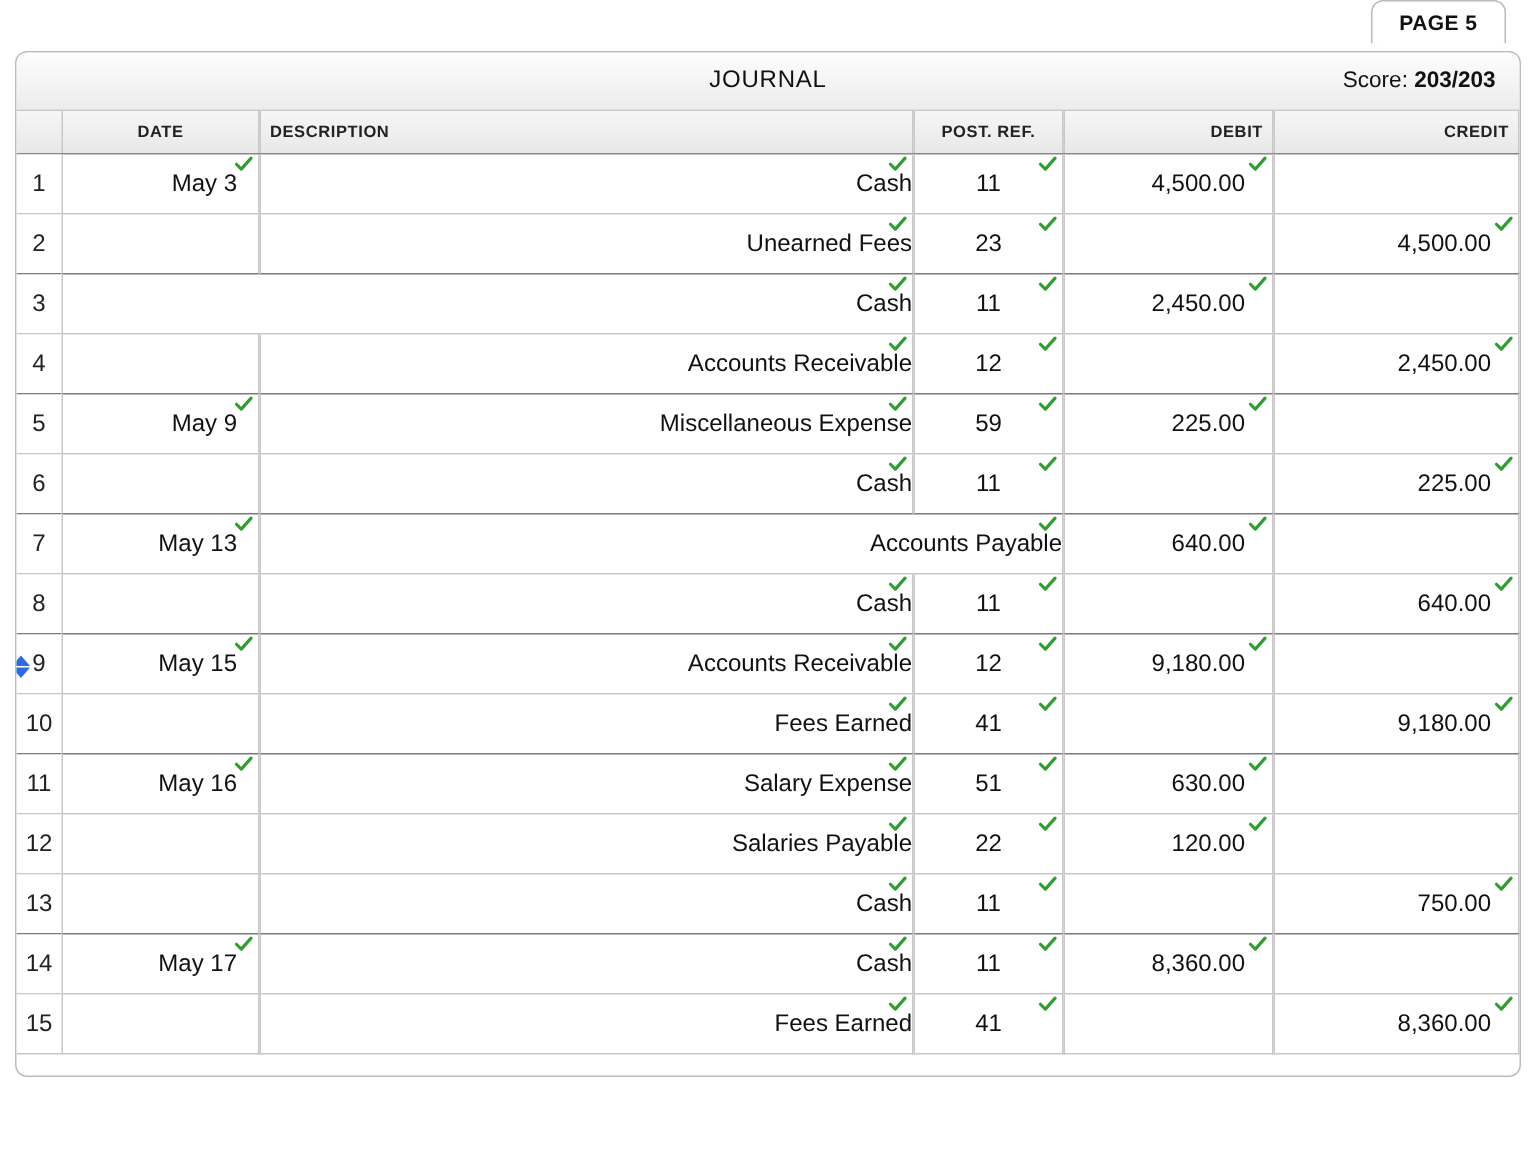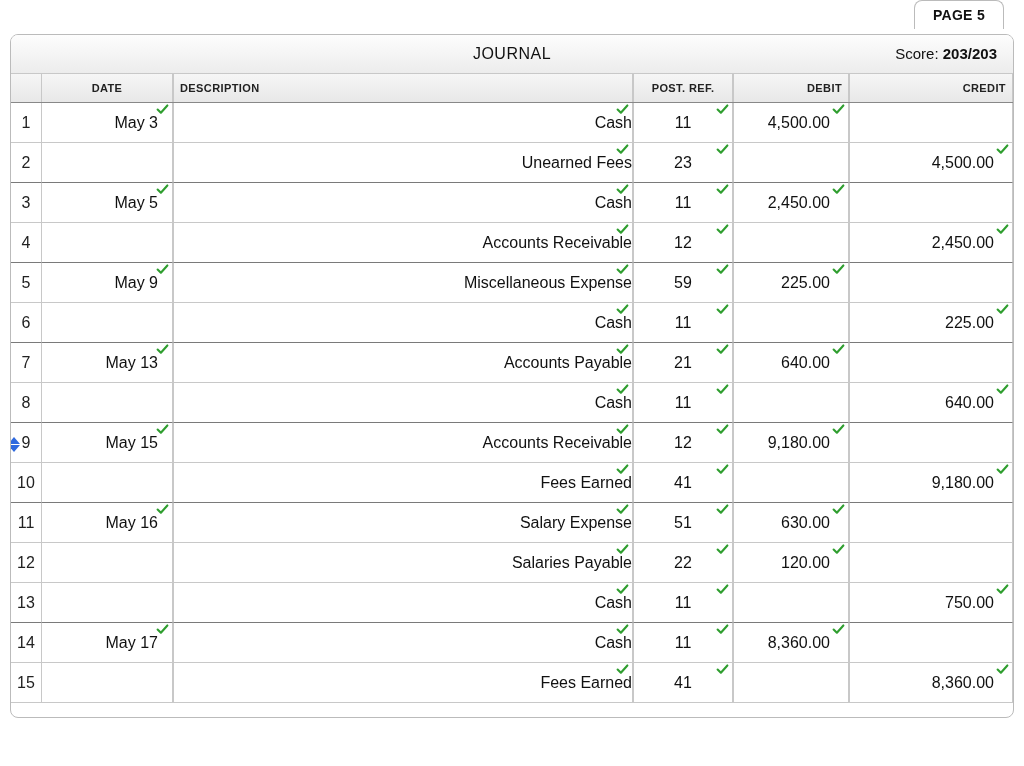--- a/index.html
+++ b/index.html
@@ -67,21 +67,21 @@
     font-weight: 600;
     color: #222;
   }
   .cell { position: relative; }
   .vdiv { border-left: 1px solid #c8c8c8; border-right: 1px solid #c8c8c8; }
 
   .col-num  { width: 30px; text-align: center; }
   .col-date { width: 132px; text-align: center; }
   .col-desc { flex: 1; }
   .col-post { width: 100px; text-align: center; }
-  .col-debit{ width: 116px; text-align: right; }
+  .col-debit{ width: 140px; text-align: right; }
   .col-credit{width: 164px; text-align: right; }
 
   .head-row .cell { padding: 8px 6px; }
 
   .body-row { height: 40px; }
   .body-row .cell {
     border-bottom: 1px solid #c8c8c8;
     display: flex;
     align-items: center;
     font-size: 16px;
@@ -202,25 +202,20 @@
               </span></div>
             <div class="cell col-debit vdiv"></div>
             <div class="cell col-credit vdiv">4,500.00<span class="chk">
                 <svg viewBox="0 0 16 16" width="13" height="13">
                   <path d="M2 8 L6 12 L14 3" stroke="#2f9e2f" stroke-width="2.6" fill="none" stroke-linecap="round" stroke-linejoin="round"></path>
                 </svg>
               </span></div>
           </div>
           <div class="body-row">
             <div class="cell col-num">3</div>
-            <div class="cell col-date vdiv">May 5<span class="chk">
-                <svg viewBox="0 0 16 16" width="13" height="13">
-                  <path d="M2 8 L6 12 L14 3" stroke="#2f9e2f" stroke-width="2.6" fill="none" stroke-linecap="round" stroke-linejoin="round"></path>
-                </svg>
-              </span></div>
             <div class="cell col-desc vdiv">
               <span>Cash</span>
               <span class="chk">
                 <svg viewBox="0 0 16 16" width="13" height="13">
                   <path d="M2 8 L6 12 L14 3" stroke="#2f9e2f" stroke-width="2.6" fill="none" stroke-linecap="round" stroke-linejoin="round"></path>
                 </svg>
               </span>
             </div>
             <div class="cell col-post vdiv">11<span class="chk">
                 <svg viewBox="0 0 16 16" width="13" height="13">
@@ -315,25 +310,20 @@
                 </svg>
               </span></div>
             <div class="cell col-desc vdiv">
               <span>Accounts Payable</span>
               <span class="chk">
                 <svg viewBox="0 0 16 16" width="13" height="13">
                   <path d="M2 8 L6 12 L14 3" stroke="#2f9e2f" stroke-width="2.6" fill="none" stroke-linecap="round" stroke-linejoin="round"></path>
                 </svg>
               </span>
             </div>
-            <div class="cell col-post vdiv">21<span class="chk">
-                <svg viewBox="0 0 16 16" width="13" height="13">
-                  <path d="M2 8 L6 12 L14 3" stroke="#2f9e2f" stroke-width="2.6" fill="none" stroke-linecap="round" stroke-linejoin="round"></path>
-                </svg>
-              </span></div>
             <div class="cell col-debit vdiv">640.00<span class="chk">
                 <svg viewBox="0 0 16 16" width="13" height="13">
                   <path d="M2 8 L6 12 L14 3" stroke="#2f9e2f" stroke-width="2.6" fill="none" stroke-linecap="round" stroke-linejoin="round"></path>
                 </svg>
               </span></div>
             <div class="cell col-credit vdiv"></div>
           </div>
           <div class="body-row group-end">
             <div class="cell col-num">8</div>
             <div class="cell col-date vdiv"></div>

